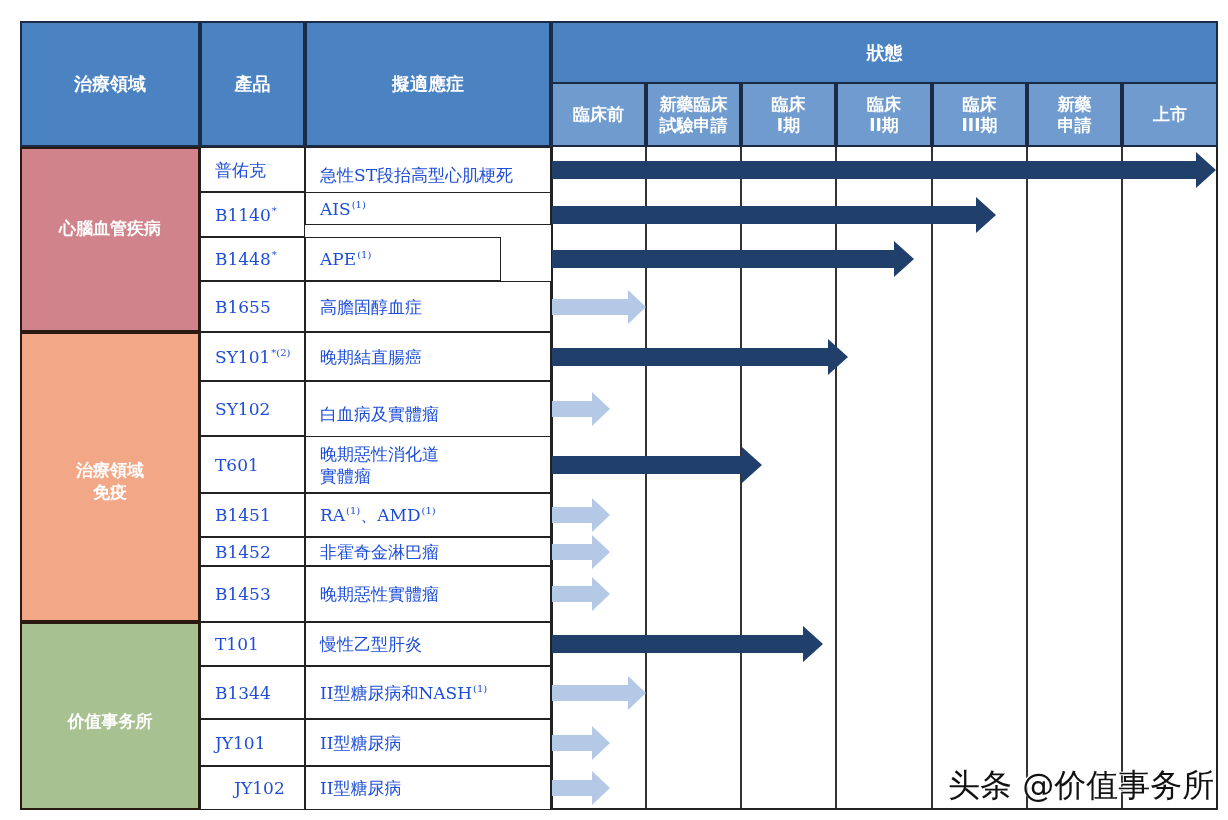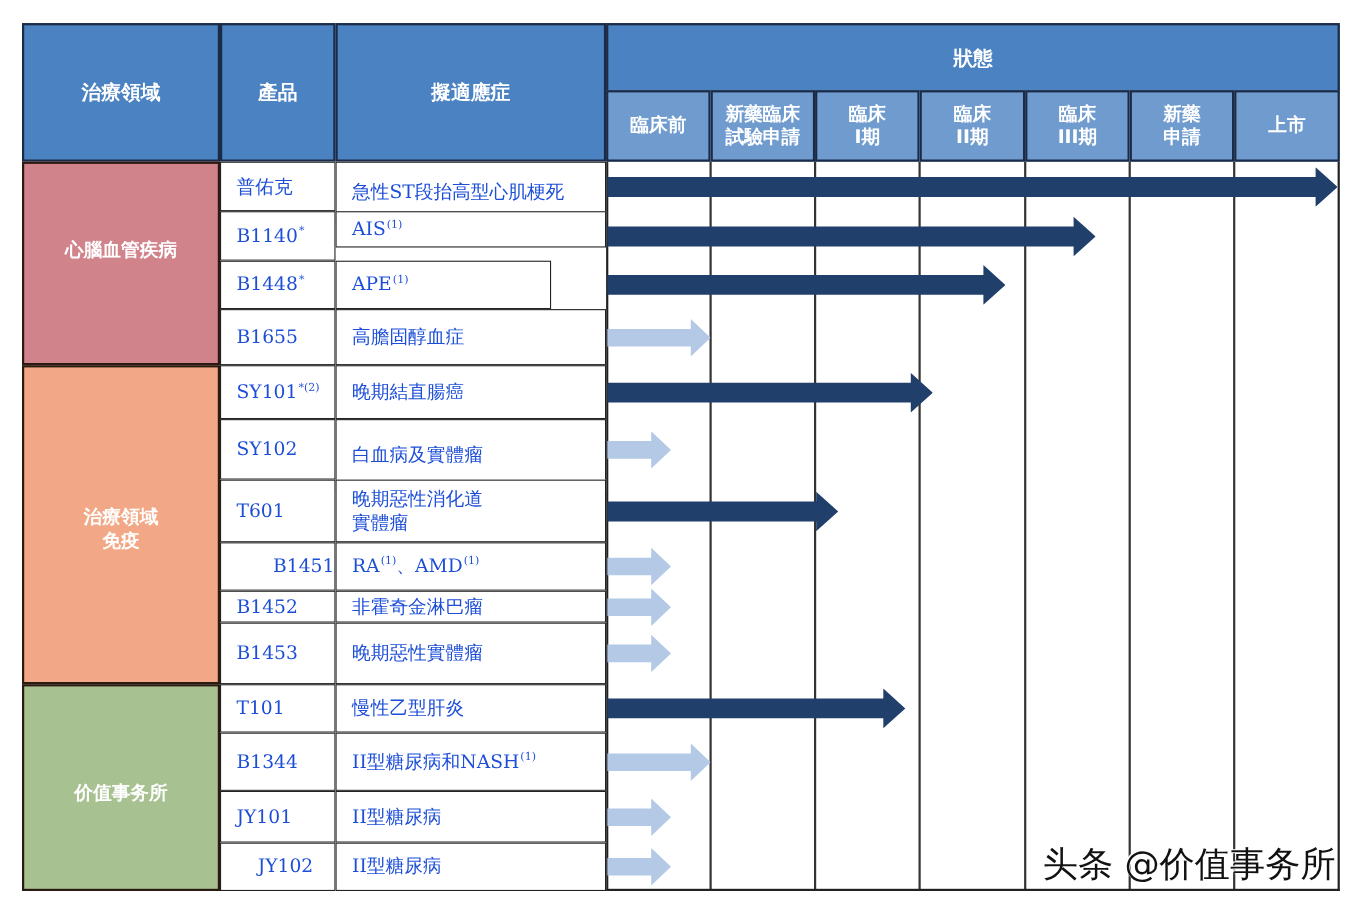--- a/index.html
+++ b/index.html
@@ -73,21 +73,21 @@
     <div class="abs cell" style="left: 305px; top: 381px; width: 246px; height: 65px;"><span><span style="white-space: pre-line;">白血病及實體瘤</span></span></div>
     <svg class="abs" width="58" height="34" style="left: 552px; top: 391.5px;">
       <polygon points="0,9 40,9 40,0 58,17 40,34 40,25 0,25" fill="#b3c9e6"></polygon>
     </svg>
     <div class="abs cell" style="left: 200px; top: 436px; width: 105px; height: 57px;"><span>T601</span></div>
     <div class="abs cell" style="left: 305px; top: 436px; width: 246px; height: 57px;"><span><span style="white-space: pre-line;">晚期惡性消化道
 實體瘤</span></span></div>
     <svg class="abs" width="210" height="36" style="left: 552px; top: 446.5px;">
       <polygon points="0,9 190,9 190,0 210,18 190,36 190,27 0,27" fill="#213f6b"></polygon>
     </svg>
-    <div class="abs cell" style="left: 200px; top: 493px; width: 105px; height: 44px; justify-content: flex-end;"><span>B1451</span></div>
+    <div class="abs cell" style="left: 200px; top: 493px; width: 105px; height: 44px;"><span>B1451</span></div>
     <div class="abs cell" style="left: 305px; top: 493px; width: 246px; height: 44px;"><span><span style="white-space: pre-line;">RA</span><sup>(1)</sup><span style="white-space: pre-line;">、AMD</span><sup>(1)</sup></span></div>
     <svg class="abs" width="58" height="34" style="left: 552px; top: 498px;">
       <polygon points="0,9 40,9 40,0 58,17 40,34 40,25 0,25" fill="#b3c9e6"></polygon>
     </svg>
     <div class="abs cell" style="left: 200px; top: 537px; width: 105px; height: 29px;"><span>B1452</span></div>
     <div class="abs cell" style="left: 305px; top: 537px; width: 246px; height: 29px;"><span><span style="white-space: pre-line;">非霍奇金淋巴瘤</span></span></div>
     <svg class="abs" width="58" height="34" style="left: 552px; top: 534.5px;">
       <polygon points="0,9 40,9 40,0 58,17 40,34 40,25 0,25" fill="#b3c9e6"></polygon>
     </svg>
     <div class="abs cell" style="left: 200px; top: 566px; width: 105px; height: 56px;"><span>B1453</span></div>

